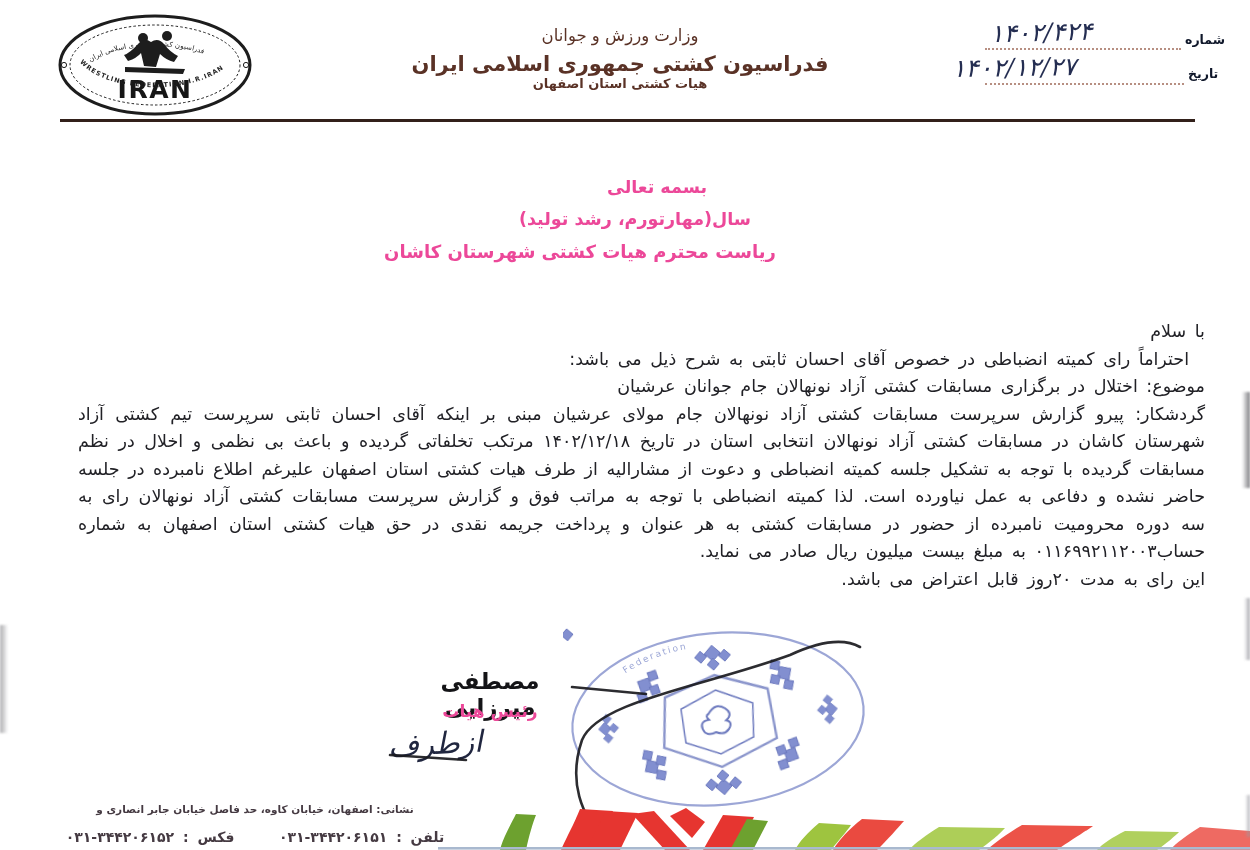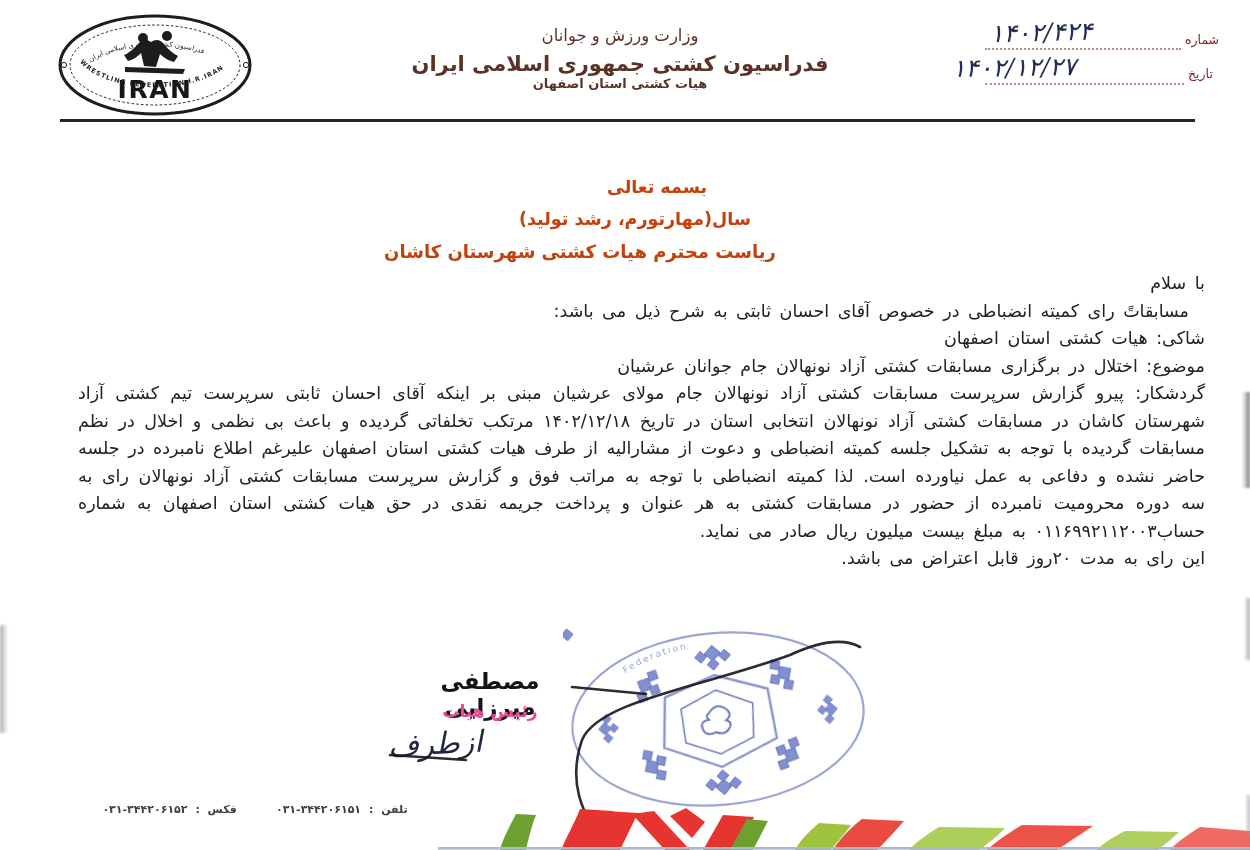--- a/index.html
+++ b/index.html
@@ -5,39 +5,39 @@
   html,body{margin:0;padding:0;background:#9a9a9a;}
   .page{position:relative;width:1250px;height:850px;background:#ffffff;overflow:hidden;
         font-family:"DejaVu Sans",sans-serif;color:#1f1f23;}
   .abs{position:absolute;}
   .rtl{direction:rtl;}
   .center{text-align:center;}
   
   .lh-ministry{font-size:16.5px;font-weight:normal;color:#5a3226;letter-spacing:.3px;}
   .lh-federation{font-size:21px;font-weight:bold;color:#5a3226;margin-top:7px;}
   .lh-board{font-size:13px;font-weight:bold;color:#5a3226;margin-top:0;}
-  .num-label{font-size:12.5px;font-weight:normal;color:#7f1d1d;}
+  .num-label{font-size:12.5px;font-weight:bold;color:#0f172a;}
   .dotline{border-bottom:2px dotted #99604e;opacity:.7;}
   .hand{font-style:italic;color:#252e52;font-size:25px;direction:ltr;white-space:nowrap;
         font-family:"DejaVu Serif",serif;letter-spacing:2px;}
   .rule{background:#32201a;height:3px;}
   
-  .heading{font-weight:bold;font-size:17.5px;color:#c2410c;}
+  .heading{font-weight:bold;font-size:17.5px;color:#ec4899;}
   .body-text{font-size:17.5px;line-height:27.5px;color:#212126;width:1127px;
-             word-spacing:3px;}
+             word-spacing:3px;margin-top:48px;}
   .body-text p{margin:0;text-align:justify;}
   .body-text .indent{padding-right:16px;}
   
   .sig-name{font-weight:bold;font-size:23px;color:#141417;}
   .sig-title{font-weight:bold;font-size:17px;color:#ec4899;}
   .hand-note{font-style:italic;color:#20263f;font-size:30px;transform:rotate(-3deg);
              font-family:"DejaVu Serif",serif;letter-spacing:1px;}
   .footer-block{font-weight:bold;color:#453a42;text-align:center;line-height:14px;}
   .footer-addr{font-size:10.5px;}
-  .footer-tel{font-size:11px;margin-top:1px;word-spacing:4px;}
+  .footer-tel{font-size:14px;margin-top:14px;word-spacing:4px;}
   .ltrnum{direction:ltr;unicode-bidi:isolate;}
   
   .smudge{filter:blur(1.2px);opacity:.75;}
 </style>
 </head>
 <body>
 
 <div class="page">
 
   <div class="abs" style="left:55px;top:12px;">
@@ -76,22 +76,21 @@
   <div class="abs hand" style="left:952px;top:53px;transform:rotate(-1deg);">۱۴۰۲/۱۲/۲۷</div>
 
   <div class="abs rule" style="left:60px;top:119px;width:1135px;"></div>
 
   <div class="abs heading center rtl" style="left:507px;top:177px;width:300px;">بسمه تعالی</div>
   <div class="abs heading center rtl" style="left:455px;top:209px;width:360px;">سال(مهارتورم، رشد تولید)</div>
   <div class="abs heading center rtl" style="left:300px;top:241px;width:560px;font-size:18px;">ریاست محترم هیات کشتی شهرستان کاشان</div>
 
   <div class="abs rtl body-text" style="left:78px;top:270px;">
     <div>با سلام</div>
-    <div class="indent">مسابقاتً رای کمیته انضباطی در خصوص آقای احسان ثابتی به شرح ذیل می باشد:</div>
-    <div>شاکی: هیات کشتی استان اصفهان</div>
+    <div class="indent">احتراماً رای کمیته انضباطی در خصوص آقای احسان ثابتی به شرح ذیل می باشد:</div>
     <div>موضوع: اختلال در برگزاری مسابقات کشتی آزاد نونهالان جام جوانان عرشیان</div>
     <p>گردشکار: پیرو گزارش سرپرست مسابقات کشتی آزاد نونهالان جام مولای عرشیان مبنی بر اینکه آقای احسان ثابتی سرپرست تیم کشتی آزاد شهرستان کاشان در مسابقات کشتی آزاد نونهالان انتخابی استان در تاریخ ۱۴۰۲/۱۲/۱۸ مرتکب تخلفاتی گردیده و باعث بی نظمی و اخلال در نظم مسابقات گردیده با توجه به تشکیل جلسه کمیته انضباطی و دعوت از مشارالیه از طرف هیات کشتی استان اصفهان علیرغم اطلاع نامبرده در جلسه حاضر نشده و دفاعی به عمل نیاورده است. لذا کمیته انضباطی با توجه به مراتب فوق و گزارش سرپرست مسابقات کشتی آزاد نونهالان رای به سه دوره محرومیت نامبرده از حضور در مسابقات کشتی به هر عنوان و پرداخت جریمه نقدی در حق هیات کشتی استان اصفهان به شماره حساب۰۱۱۶۹۹۲۱۱۲۰۰۳ به مبلغ بیست میلیون ریال صادر می نماید.</p>
     <div>این رای به مدت ۲۰روز قابل اعتراض می باشد.</div>
   </div>
 
   <div class="abs sig-name center" style="left:400px;top:668px;width:180px;">مصطفی میرزایی</div>
   <div class="abs sig-title center" style="left:400px;top:701px;width:180px;">رئیس هیات</div>
   <div class="abs hand-note" style="left:388px;top:726px;">ازطرف</div>
 
   <div class="abs" style="left:563px;top:627px;">
@@ -129,20 +128,21 @@
     <svg width="520" height="215" viewBox="0 0 520 215">
       <g fill="none" stroke="#1b1b1f" stroke-width="2.6" stroke-linecap="round" opacity=".92">
         <path d="M500,12 C482,2 456,8 430,20 C342,52 238,66 222,105 C208,146 220,178 248,214"></path>
         <path d="M212,52 L286,59"></path>
         <path d="M30,120 L106,125"></path>
       </g>
     </svg>
   </div>
 
   <div class="abs rtl footer-block" style="left:65px;top:802px;width:380px;">
+    <div class="footer-addr">نشانی: اصفهان، خیابان کاوه، حد فاصل خیابان جابر انصاری و</div>
     <div class="footer-tel">
       <span>تلفن :</span>
       <span class="ltrnum">۰۳۱-۳۴۴۲۰۶۱۵۱</span>
       &nbsp;&nbsp;&nbsp;
       <span>فکس :</span>
       <span class="ltrnum">۰۳۱-۳۴۴۲۰۶۱۵۲</span>
     </div>
   </div>
 
   <div class="abs" style="left:430px;top:792px;">

